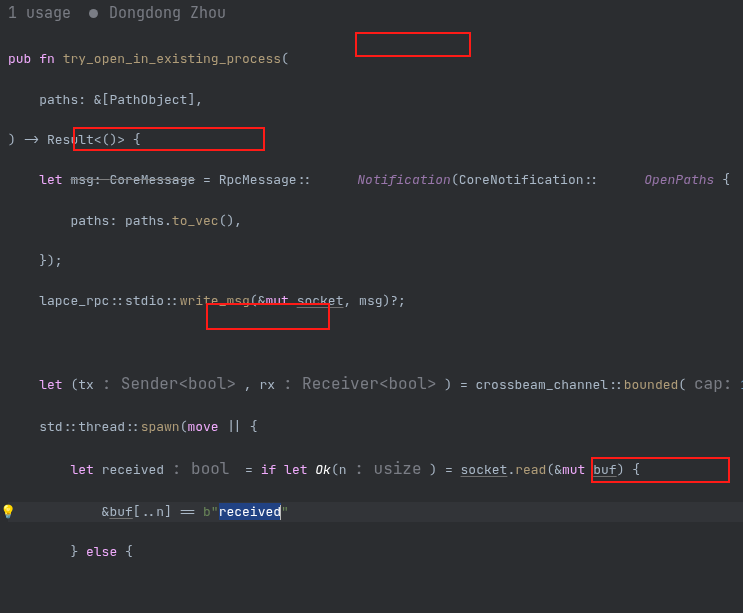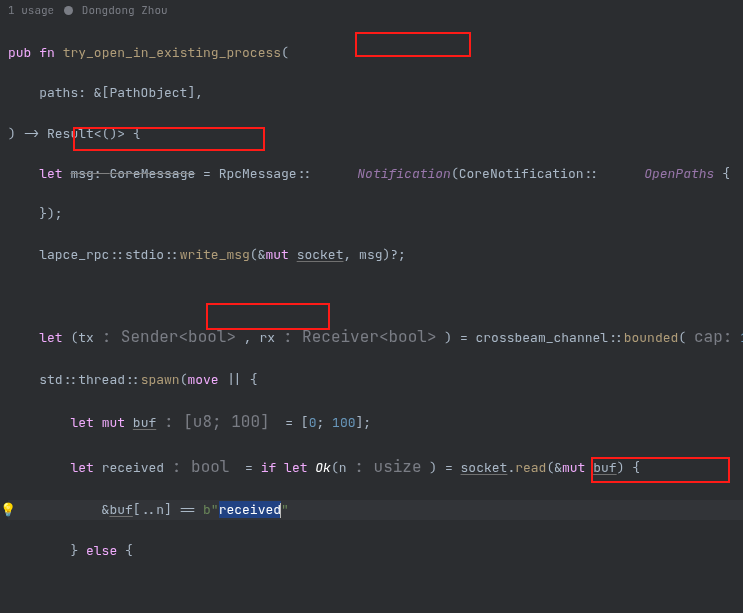--- a/index.html
+++ b/index.html
@@ -11,23 +11,23 @@
     line-height: 1.55;
     color: #a9b7c6;
     width: 743px;
     height: 613px;
     overflow: hidden;
     position: relative;
   }
   .header {
     display: flex;
     align-items: flex-start;
-    gap: 10px;
+    gap: 18px;
     padding: 2px 8px 4px 8px;
-    font-size: 11px;
+    font-size: 15px;
     color: #7a7d85;
   }
   .header .person-icon {
     display: inline-block;
     width: 9px;
     height: 9px;
     border-radius: 50%;
     background: #7a7d85;
     position: relative;
     margin-right: 2px;
@@ -87,26 +87,26 @@
     <span class="person-icon"></span>
     <span>Dongdong Zhou</span>
   </span>
 </div>
 
 <div class="code">
 <div class="line"><span class="kw">pub</span> <span class="kw">fn</span> <span class="call">try_open_in_existing_process</span>(</div>
 <div class="line">    <span>paths</span>: &amp;[<span>PathObject</span>],</div>
 <div class="line">) -&gt; <span>Result</span>&lt;()&gt; {</div>
 <div class="line">    <span class="kw">let</span> <span class="ident" style="text-decoration:line-through; text-decoration-color:#808080;"><span>msg</span>: <span>CoreMessage</span></span> = <span>RpcMessage</span>::<span class="enumv">Notification</span>(<span>CoreNotification</span>::<span class="enumv">OpenPaths</span> {</div>
+<div class="line">        <span>paths</span>: <span>paths</span>.<span class="call">to_vec</span>(),</div>
 <div class="line">    });</div>
 <div class="line">    <span>lapce_rpc</span>::<span>stdio</span>::<span class="call">write_msg</span>(&amp;<span class="kw">mut</span> <span class="underline">socket</span>, <span>msg</span>)?;</div>
 <div class="line"> </div>
 <div class="line">    <span class="kw">let</span> (<span>tx</span> <span class="param">: Sender&lt;bool&gt;</span> , <span>rx</span> <span class="param">: Receiver&lt;bool&gt;</span> ) = <span>crossbeam_channel</span>::<span class="call">bounded</span>( <span class="param">cap:</span> <span class="num">1</span>);</div>
 <div class="line">    <span>std</span>::<span>thread</span>::<span class="call">spawn</span>(<span class="kw">move</span> || {</div>
-<div class="line">        <span class="kw">let</span> <span class="kw">mut</span> <span class="underline">buf</span> <span class="param">: [u8; 100]</span>  = [<span class="num">0</span>; <span class="num">100</span>];</div>
 <div class="line">        <span class="kw">let</span> <span>received</span> <span class="param">: bool</span>  = <span class="kw">if</span> <span class="kw">let</span> <span class="fn">Ok</span>(<span>n</span> <span class="param">: usize</span> ) = <span class="underline">socket</span>.<span class="call">read</span>(&amp;<span class="kw">mut</span> <span class="underline">buf</span>) {</div>
 <div class="line caret-line"><span class="bulb">💡</span>            &amp;<span class="underline">buf</span>[..<span>n</span>] == <span class="str">b</span><span class="str">"</span><span class="sel">received</span><span class="caret"></span><span class="str">"</span></div>
 <div class="line">        } <span class="kw">else</span> {</div>
 
 
 
 
 
 
 

